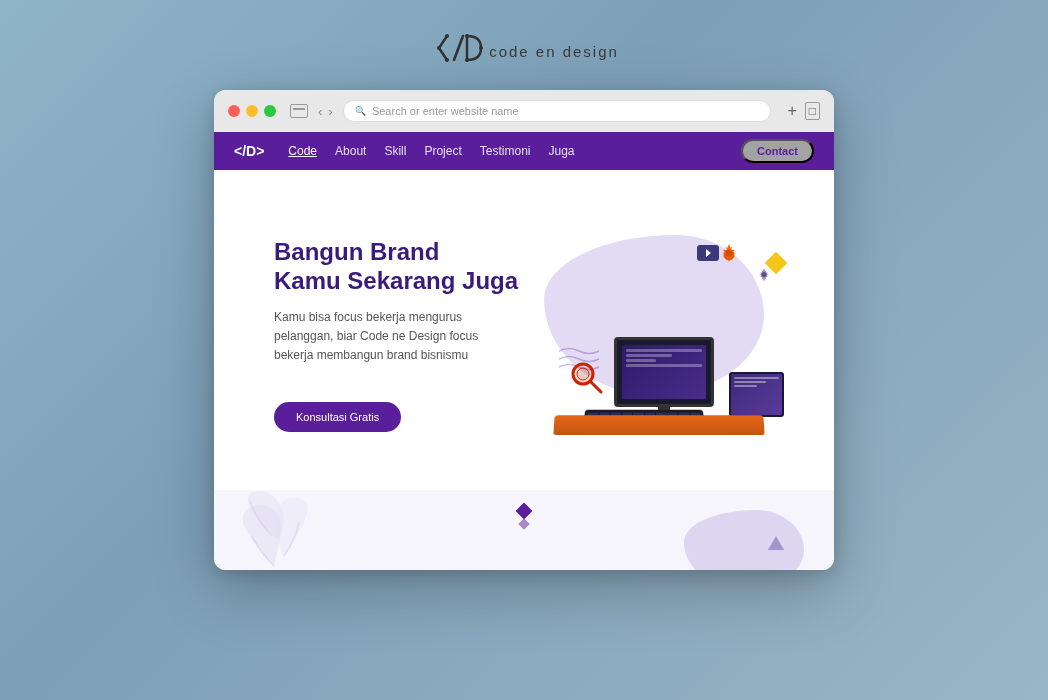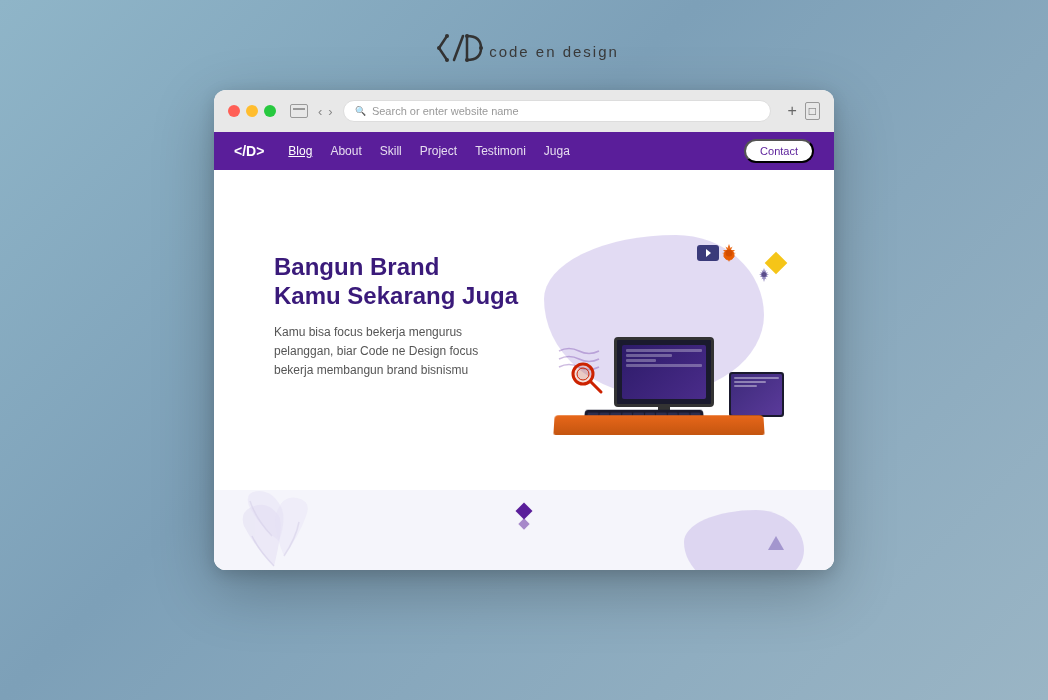--- a/index.html
+++ b/index.html
@@ -172,26 +172,26 @@
       text-decoration: none;
       cursor: pointer;
     }
 
     .nav-link.active {
       color: #fff;
       text-decoration: underline;
     }
 
     .nav-contact {
-      background: #ffffff;
+      background: #a3a3a3;
       color: #5a1e9a;
       border-radius: 14px;
       padding: 4px 14px;
       font-size: 11px;
-      font-weight: 400;
+      font-weight: 700;
       cursor: pointer;
     }
 
     
     .hero-section {
       display: flex;
       align-items: center;
       padding: 30px 30px 20px 60px;
       min-height: 320px;
       position: relative;
@@ -566,38 +566,39 @@
     </div>
   </div>
 
   <div class="website-content">
 
     <nav class="site-nav">
       <div class="site-logo">
         <span>&lt;/D&gt;</span>
       </div>
       <div class="nav-links">
-        <a class="nav-link active">Blog</a>
+        <a class="nav-link active">Code</a>
         <a class="nav-link">About</a>
         <a class="nav-link">Skill</a>
         <a class="nav-link">Project</a>
         <a class="nav-link">Testimoni</a>
         <a class="nav-link">Juga</a>
       </div>
       <button class="nav-contact">Contact</button>
     </nav>
 
     <div class="hero-section">
 
       <div class="hero-left">
         <h1 class="hero-title">
           <span>Bangun Brand</span><br>
           <span>Kamu Sekarang Juga</span>
         </h1>
         <p class="hero-subtitle">Kamu bisa focus bekerja mengurus pelanggan, biar Code ne Design focus bekerja membangun brand bisnismu</p>
+        <button class="hero-btn">Konsultasi Gratis</button>
       </div>
 
       <div class="hero-right">
         <div class="hero-illustration">
 
           <div class="blob-bg"></div>
 
           <div class="gear-red">
             <svg viewBox="0 0 30 30" width="30" height="30">
               <circle cx="15" cy="15" r="5" fill="#e85d04" stroke="#e85d04" stroke-width="1"></circle>

